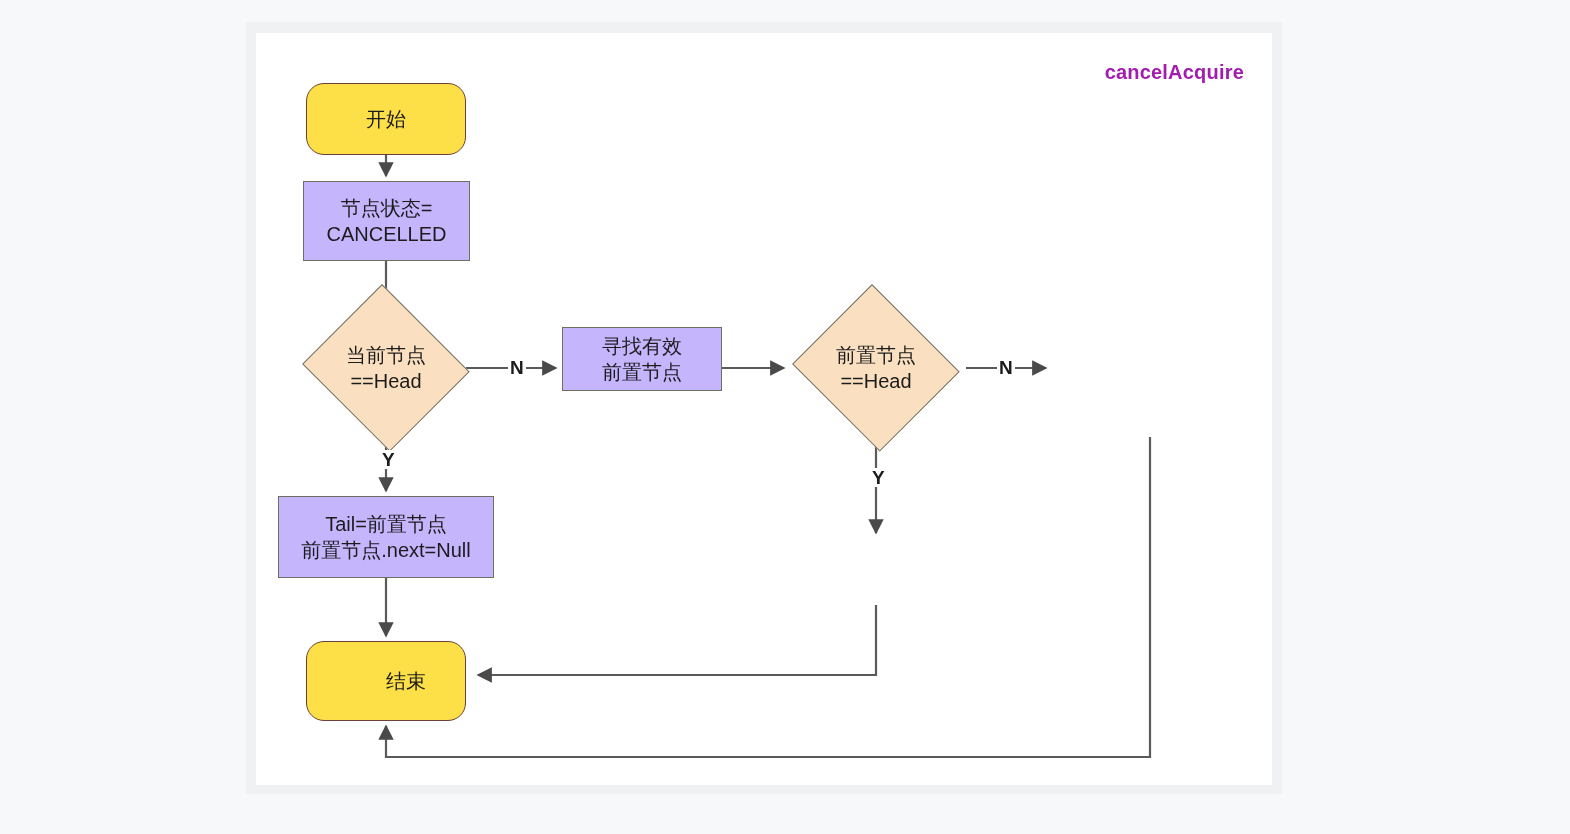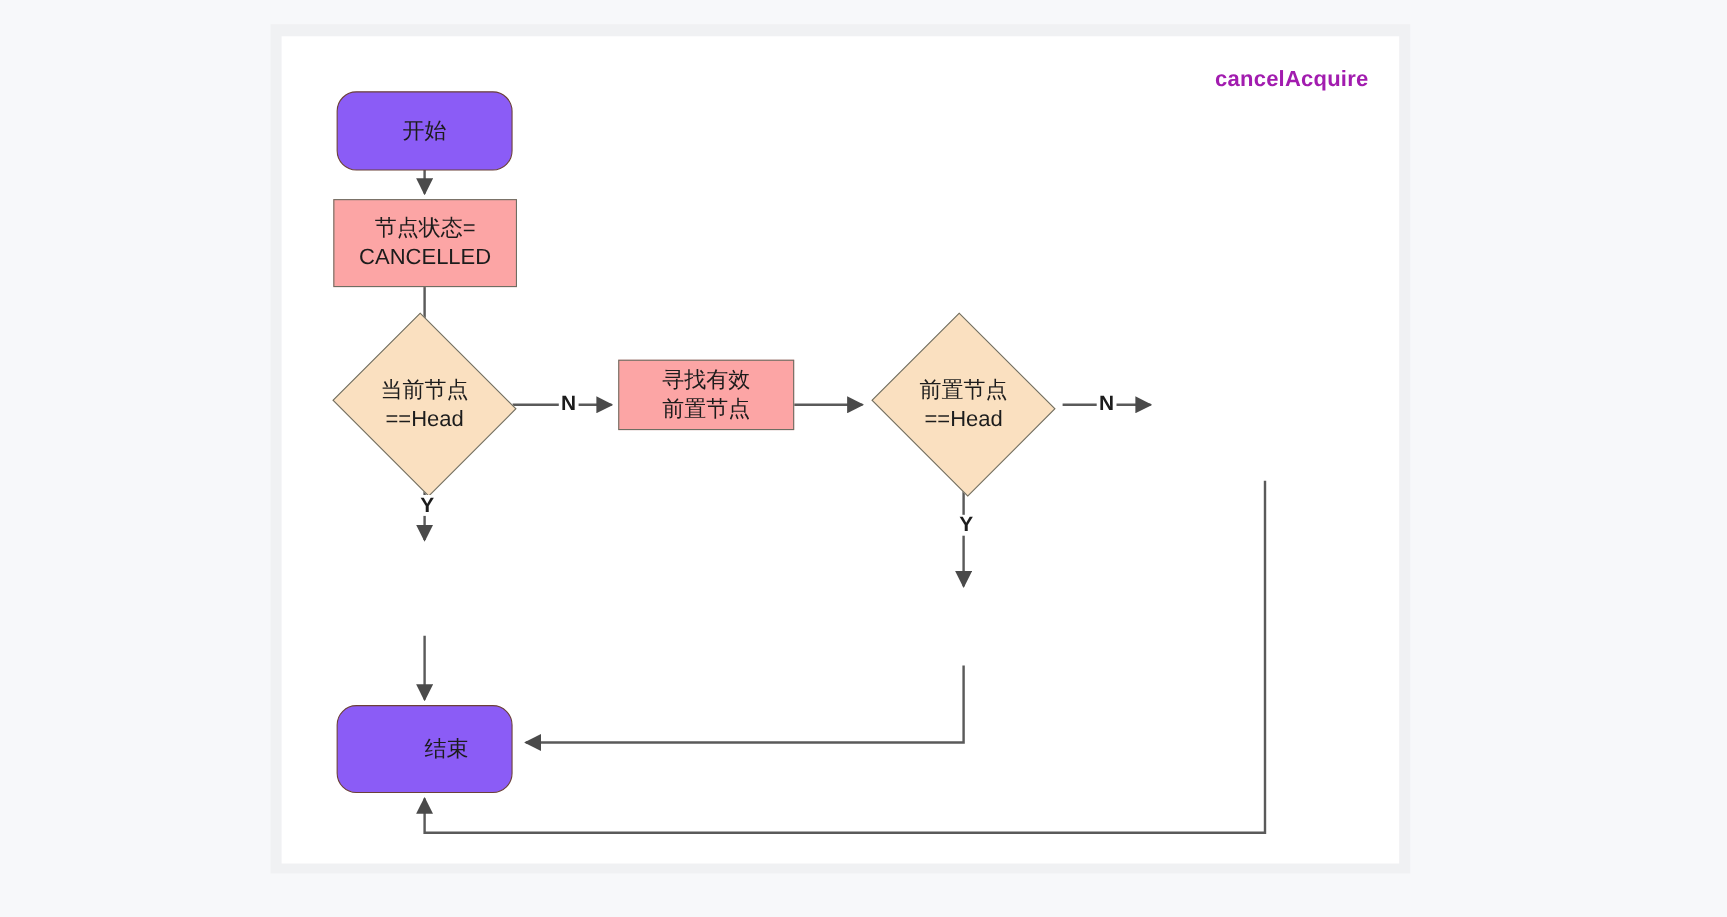--- a/index.html
+++ b/index.html
@@ -56,29 +56,29 @@
     align-items: center;
     justify-content: center;
     text-align: center;
     color: #1c1c1c;
     line-height: 1.32;
     white-space: pre-line;
   }
 
   
   .node.terminator {
-    background: #8b5cf6;
+    background: #fde047;
     border: 1.6px solid #6B4038;
     border-radius: 18px;
     font-size: 20px;
   }
 
   
   .node.process {
-    background: #fca5a5;
+    background: #c4b5fd;
     border: 1.6px solid #6E6E63;
     font-size: 20px;
   }
 
   
   .node.decision {
     background: transparent;
     border: none;
     font-size: 20px;
   }
@@ -176,20 +176,24 @@
 前置节点</span>
     </div>
 
     <div class="node decision" style="left:532px; top:255px; width:176px; height:160px;">
       <span class="diamond-shape"></span>
       <span class="diamond-label">前置节点
 ==Head</span>
     </div>
 
 
+    <div class="node process" style="left:22px; top:463px; width:216px; height:82px;">
+      <span>Tail=前置节点
+前置节点.next=Null</span>
+    </div>
 
 
     <div class="node terminator" style="left:50px; top:608px; width:160px; height:80px;padding-left:40px;">
       <span>结束</span>
     </div>
 
     <div class="edge-label" style="left:252px; top:325px;">N</div>
 
     <div class="edge-label" style="left:124px; top:417px;">Y</div>
 

